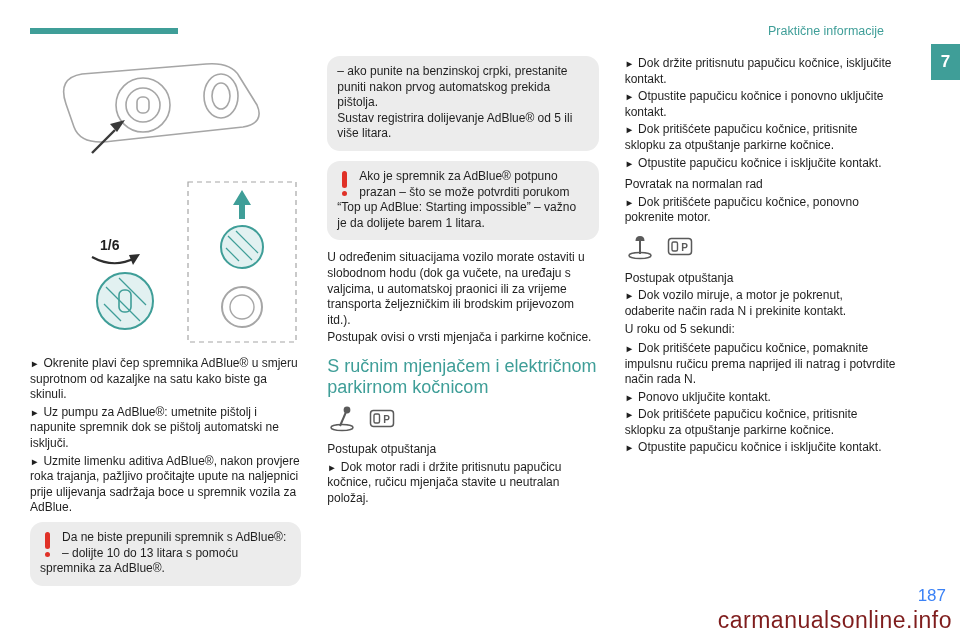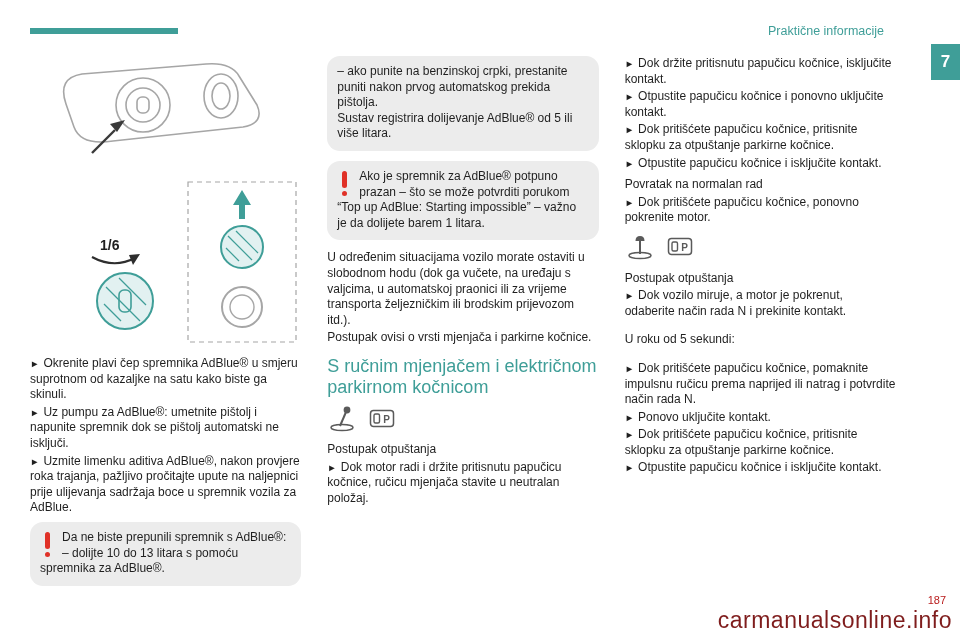--- a/index.html
+++ b/index.html
@@ -32,26 +32,26 @@
   .graybox p { margin:0; }
   .graybox.warn-left { margin-top:6px; }
 
   .warnicon { float:left; width:12px; margin:2px 9px 2px 1px; }
   .warnicon::before { content:""; display:block; width:5px; height:17px; background:#e03127; border-radius:2.5px; margin:0 auto; }
   .warnicon::after  { content:""; display:block; width:5px; height:5px; background:#e03127; border-radius:50%; margin:3px auto 0; }
 
   h2.sec-title { color:#3f9e98; font-size:18px; font-weight:400; line-height:1.16; margin:10px 0 6px; }
 
   .subhead { font-weight:normal; margin:6px 0 2px; }
-  .subhead.inline-note { margin:13px 0; }
+  .subhead.inline-note { margin:3px 0; }
 
   .icon-row { display:flex; gap:10px; margin:6px 0 2px; align-items:flex-end; }
   .mini-icon { display:inline-block; }
 
-  .page-number { position:absolute; right:14px; bottom:34px; color:#b91c1c; font-size:11px; }
+  .page-number { position:absolute; right:14px; bottom:34px; color:#3b82f6; font-size:17px; }
   .watermark { position:absolute; right:8px; bottom:6px; color:#7f1d1d; font-size:23px; letter-spacing:0.5px; }
 </style>
 </head>
 <body>
 
 <div class="page">
 
   <div class="top-rule"></div>
   <div class="running-header">Praktične informacije</div>
   <div class="chapter-tab">

